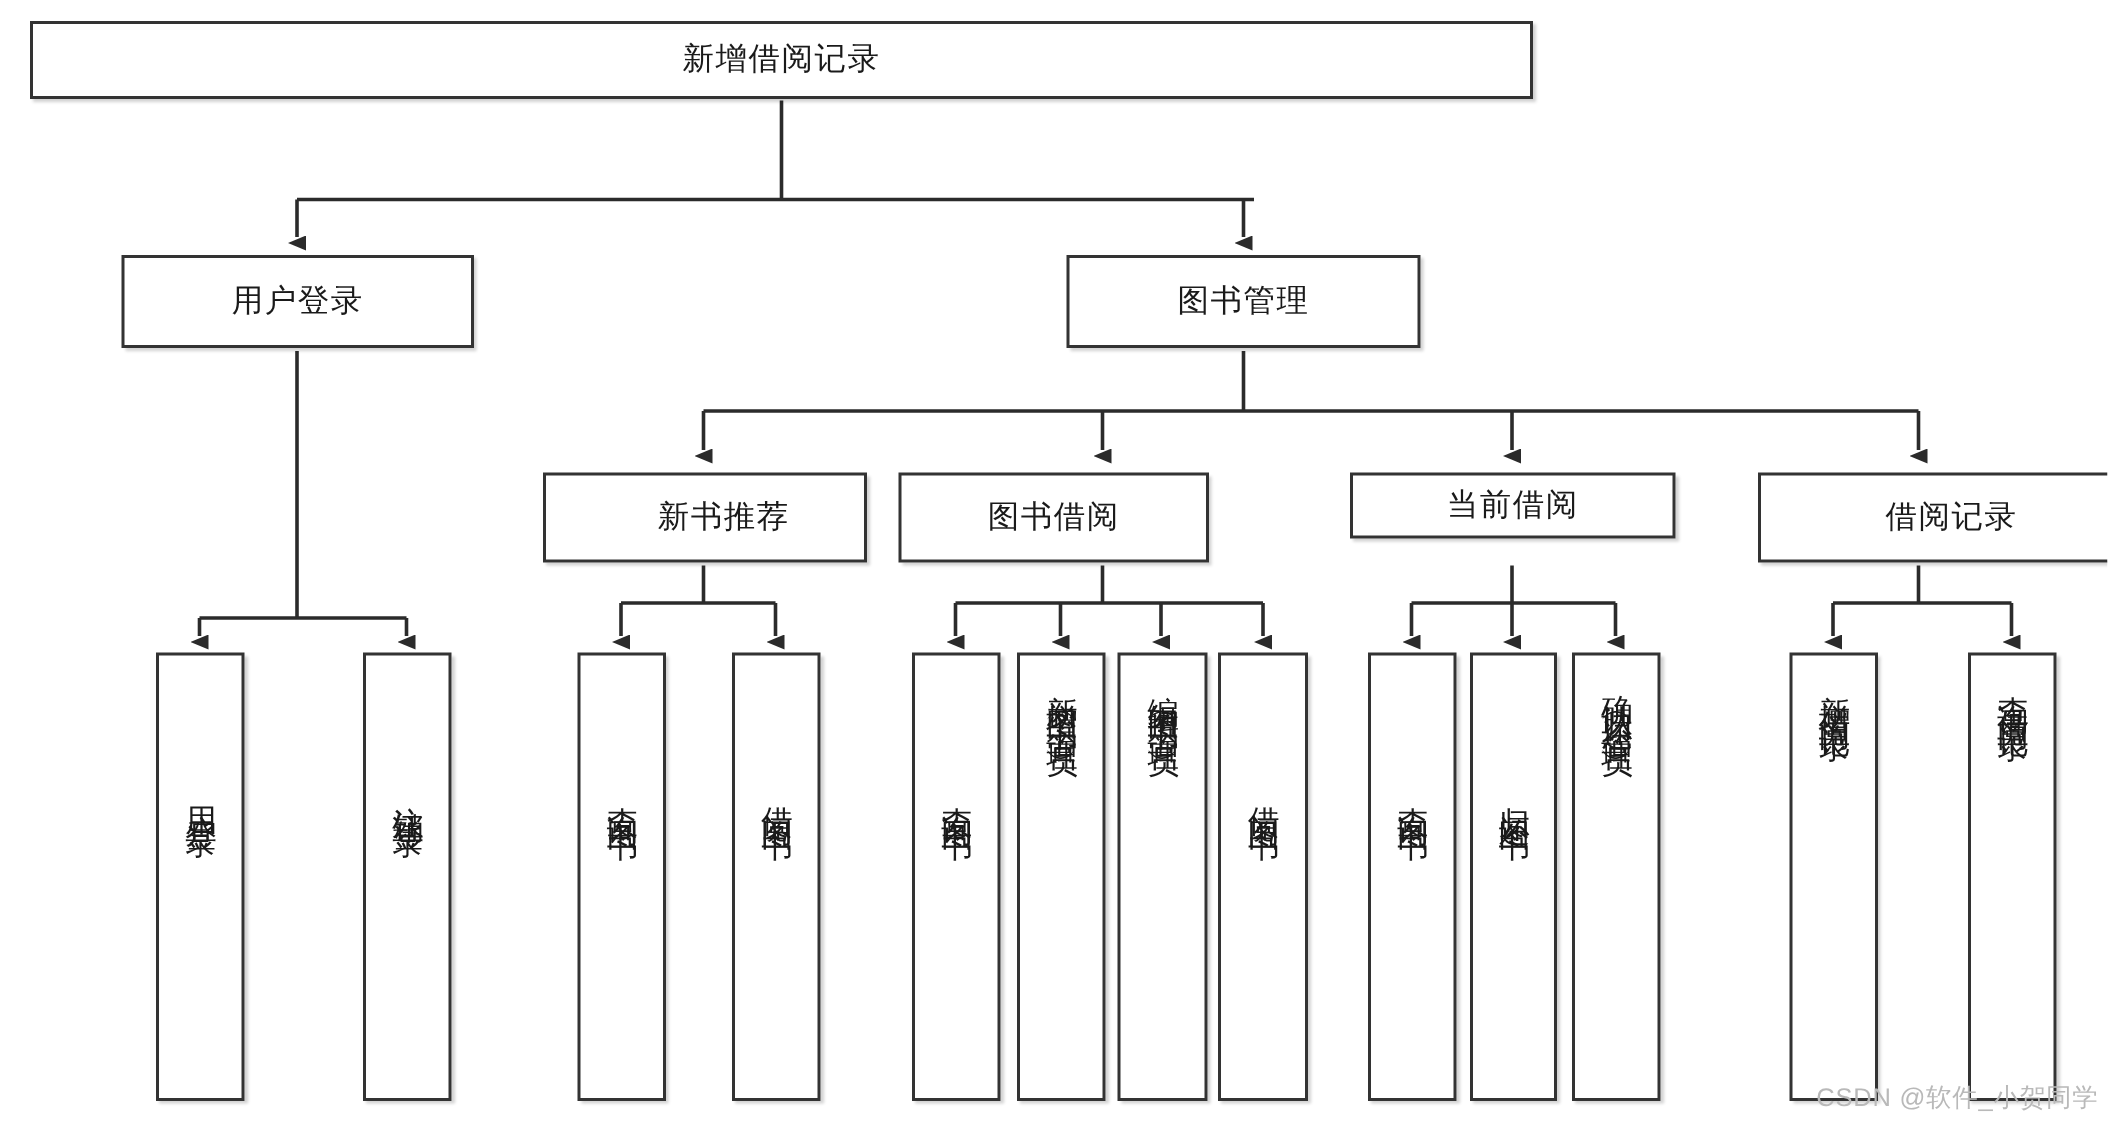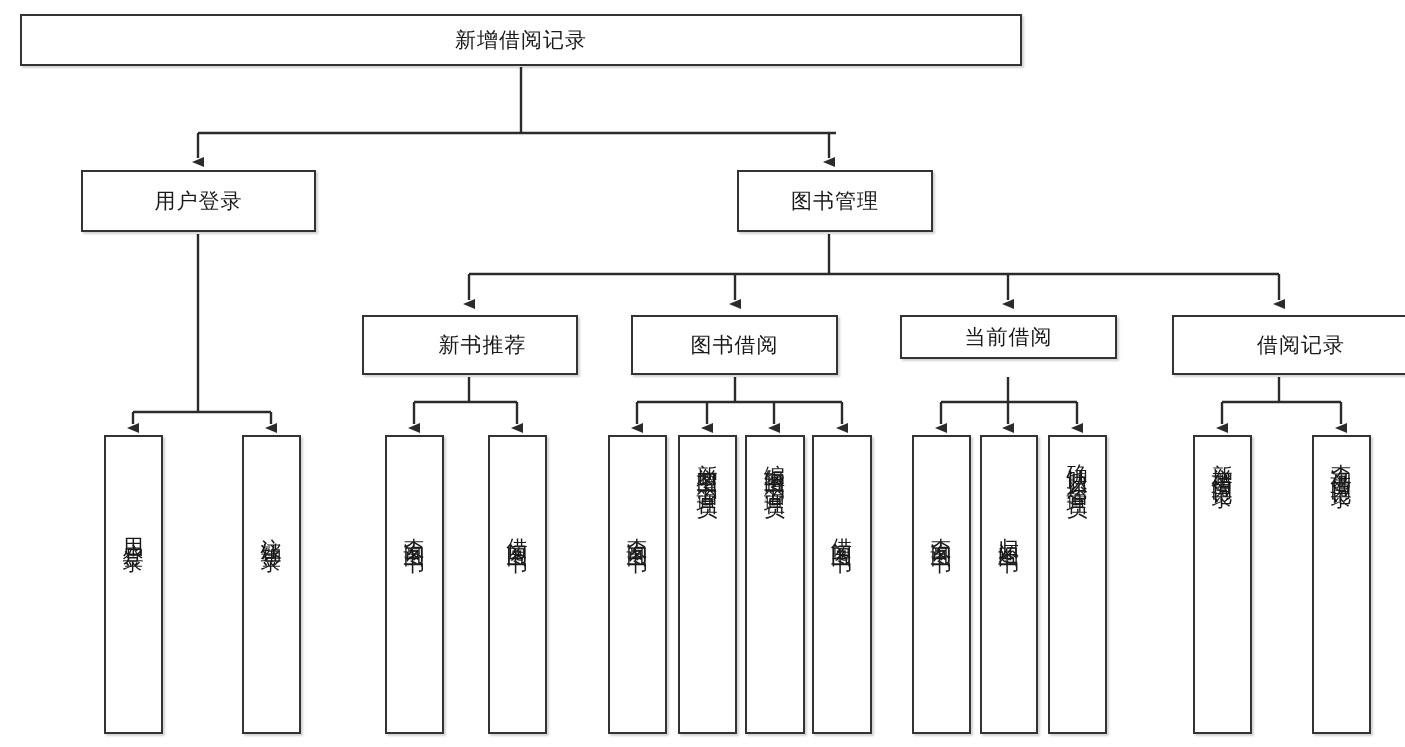--- a/index.html
+++ b/index.html
@@ -126,28 +126,28 @@
     </g>
   </svg>
 
   <div class="node horiz" style="left:20px; top:14px; width:1002px; height:52px;">
     <span>新增借阅记录</span>
   </div>
 
   <div class="node horiz" style="left:81px; top:170px; width:235px; height:62px;">
     <span>用户登录</span>
   </div>
-  <div class="node horiz" style="left:711px; top:170px; width:196px; height:62px;margin-left:26px;">
+  <div class="node horiz" style="left:711px; top:170px; width:236px; height:62px;">
     <span>图书管理</span>
   </div>
 
   <div class="node horiz" style="left:362px; top:315px; width:216px; height:60px;padding-left:25px;">
     <span>新书推荐</span>
   </div>
-  <div class="node horiz" style="left:631px; top:315px; width:207px; height:60px;align-items:center;">
+  <div class="node horiz" style="left:599px; top:315px; width:207px; height:60px;align-items:center;">
     <span>图书借阅</span>
   </div>
   <div class="node horiz" style="left:900px; top:315px; width:217px; height:44px;">
     <span>当前借阅</span>
   </div>
   <div class="node horiz" style="left:1172px; top:315px; width:258px; height:60px;">
     <span>借阅记录</span>
   </div>
 
   <div class="node vert mid" style="left:104px; top:435px; width:59px; height:299px;">
@@ -187,14 +187,15 @@
     <span class="vtext">确认归还（管理员）</span>
   </div>
 
   <div class="node vert tall" style="left:1193px; top:435px; width:59px; height:299px;">
     <span class="vtext">新增借阅记录</span>
   </div>
   <div class="node vert tall" style="left:1312px; top:435px; width:59px; height:299px;">
     <span class="vtext">查询借阅记录</span>
   </div>
 
+  <div class="watermark">CSDN @软件_小贺同学</div>
 
 </div>
 
 </body></html>

